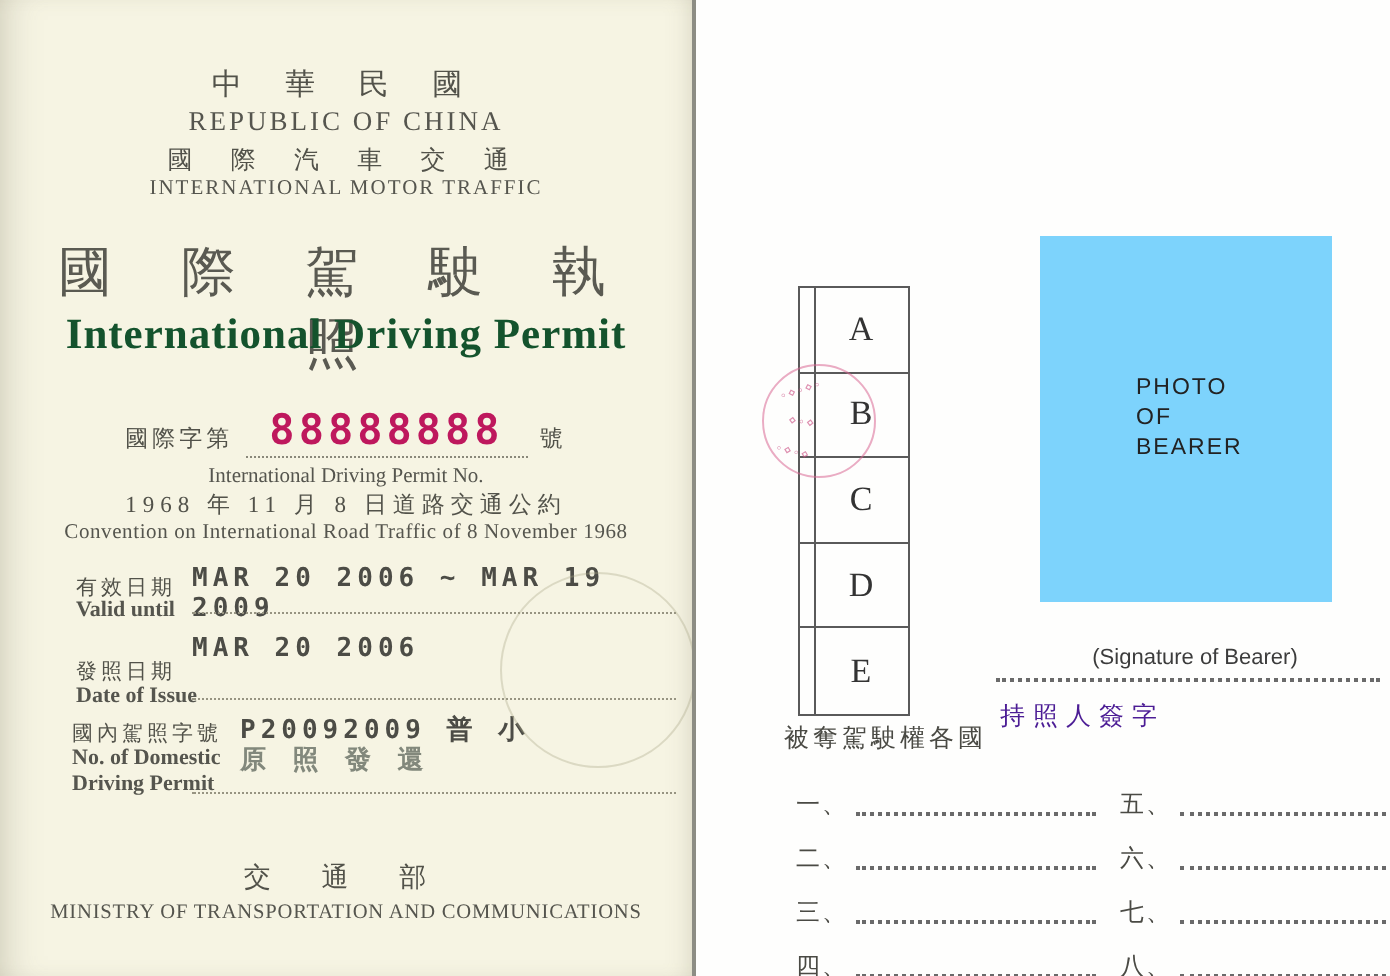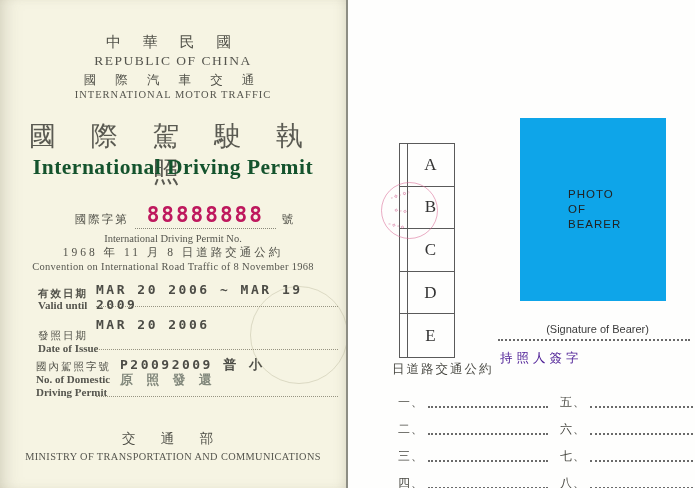--- a/index.html
+++ b/index.html
@@ -19,21 +19,21 @@
   .en{color:#55554e;}
 
   
   .hdr-cn1{top:33px;font-size:15px;letter-spacing:9px;}
   .hdr-en1{top:53px;font-size:13.5px;letter-spacing:1.5px;}
   .hdr-cn2{top:72px;font-size:12.5px;letter-spacing:8px;}
   .hdr-en2{top:89px;font-size:10.5px;letter-spacing:1px;}
   .title-cn{top:118px;font-size:27px;letter-spacing:14px;color:#5a5a52;}
   .title-en{top:155px;font-size:21.5px;font-weight:bold;color:#14532d;letter-spacing:.5px;}
 
-  .permit-row{top:203px;left:0;width:346px;display:flex;justify-content:center;align-items:flex-end;gap:6px;padding-left:12px;}
+  .permit-row{top:203px;left:0;width:346px;display:flex;justify-content:center;align-items:flex-end;gap:6px;}
   .permit-prefix,.permit-suffix{font-size:11.5px;letter-spacing:2px;padding-bottom:2px;}
   .permit-val{font-family:"DejaVu Sans Mono","Liberation Mono",monospace;font-weight:bold;font-size:21px;
     letter-spacing:2px;color:#be185d;border-bottom:1.5px dotted #8a887a;padding:0 12px 1px 12px;}
   .permit-cap{top:233px;font-size:10.5px;}
   .conv-cn{top:245px;font-size:11.5px;letter-spacing:3px;}
   .conv-en{top:261px;font-size:10.5px;letter-spacing:.3px;}
 
   .fld-label-cn{font-size:10.5px;letter-spacing:2px;}
   .fld-label-en{font-size:11px;font-weight:bold;}
   .typed{font-family:"DejaVu Sans Mono","Liberation Mono",monospace;font-weight:bold;font-size:13px;
@@ -41,21 +41,21 @@
   .dotline-l{border-bottom:1.5px dotted #979482;}
 
   .footer-cn{top:430px;font-size:13.5px;letter-spacing:11px;}
   .footer-en{top:451px;font-size:10.3px;letter-spacing:.4px;}
 
   .wmark{left:250px;top:286px;width:96px;height:96px;border:1px solid rgba(170,165,135,.35);
     border-radius:50%;}
 
   
   .rp-fields{left:50px;top:12px;font-size:11px;color:#3c3c3c;line-height:14.5px;}
-  .photo{left:172px;top:118px;width:146px;height:183px;background:#0ea5e9;
+  .photo{left:172px;top:118px;width:146px;height:183px;background:#7dd3fc;
     display:flex;align-items:center;}
   .photo-txt{padding-left:48px;font-size:11.5px;letter-spacing:1px;color:#222;line-height:15px;}
 
   .cat-table{left:51px;top:143px;width:56px;height:215px;border:1px solid #5a5a5a;box-sizing:border-box;}
   .cat-row{position:relative;height:20%;box-sizing:border-box;border-bottom:1px solid #5a5a5a;
     display:flex;align-items:center;justify-content:center;}
   .cat-row:last-child{border-bottom:none;}
   .cat-row::before{content:"";position:absolute;left:7px;top:0;bottom:0;border-left:1px solid #5a5a5a;}
   .cat-letter{font-family:"Liberation Serif","DejaVu Serif",serif;font-size:17px;color:#333;padding-left:7px;}
 
@@ -95,21 +95,21 @@
     <div class="abs permit-row">
       <span class="cjk permit-prefix">國際字第</span>
       <span class="permit-val">88888888</span>
       <span class="cjk permit-suffix">號</span>
     </div>
     <div class="abs ctr en permit-cap">International Driving Permit No.</div>
 
     <div class="abs ctr cjk conv-cn">1968 年 11 月 8 日道路交通公約</div>
     <div class="abs ctr en conv-en">Convention on International Road Traffic of 8 November 1968</div>
 
-    <div class="abs cjk fld-label-cn" style="left:38px;top:287px;font-weight:bold;">有效日期</div>
+    <div class="abs cjk fld-label-cn" style="left:38px;top:287px;">有效日期</div>
     <div class="abs en fld-label-en" style="left:38px;top:299px;">Valid until</div>
     <div class="abs typed" style="left:96px;top:282px;">MAR 20 2006 ~ MAR 19 2009</div>
     <div class="abs dotline-l" style="left:96px;top:306px;width:242px;"></div>
 
     <div class="abs typed" style="left:96px;top:317px;">MAR 20 2006</div>
     <div class="abs cjk fld-label-cn" style="left:38px;top:329px;">發照日期</div>
     <div class="abs en fld-label-en" style="left:38px;top:342px;">Date of Issue</div>
     <div class="abs dotline-l" style="left:96px;top:349px;width:242px;"></div>
 
     <div class="abs cjk fld-label-cn" style="left:36px;top:360px;">國內駕照字號</div>
@@ -157,21 +157,21 @@
 
     <div class="abs stamp">
       <span class="s1">◦⋄◦⋄◦</span>
       <span class="s2">⋄◦⋄</span>
       <span class="s3">◦⋄◦⋄</span>
     </div>
 
     <div class="abs sig-label">(Signature of Bearer)</div>
     <div class="abs sig-line"></div>
     <div class="abs sig-cn">持照人簽字</div>
-    <div class="abs revoked-cn">日道路交通公約</div>
+    <div class="abs revoked-cn">被奪駕駛權各國</div>
 
     <div class="abs numcol-left">
       <div class="numrow">
           <span class="num">一、</span>
           <span class="dots"></span>
         </div>
       <div class="numrow">
           <span class="num">二、</span>
           <span class="dots"></span>
         </div>

